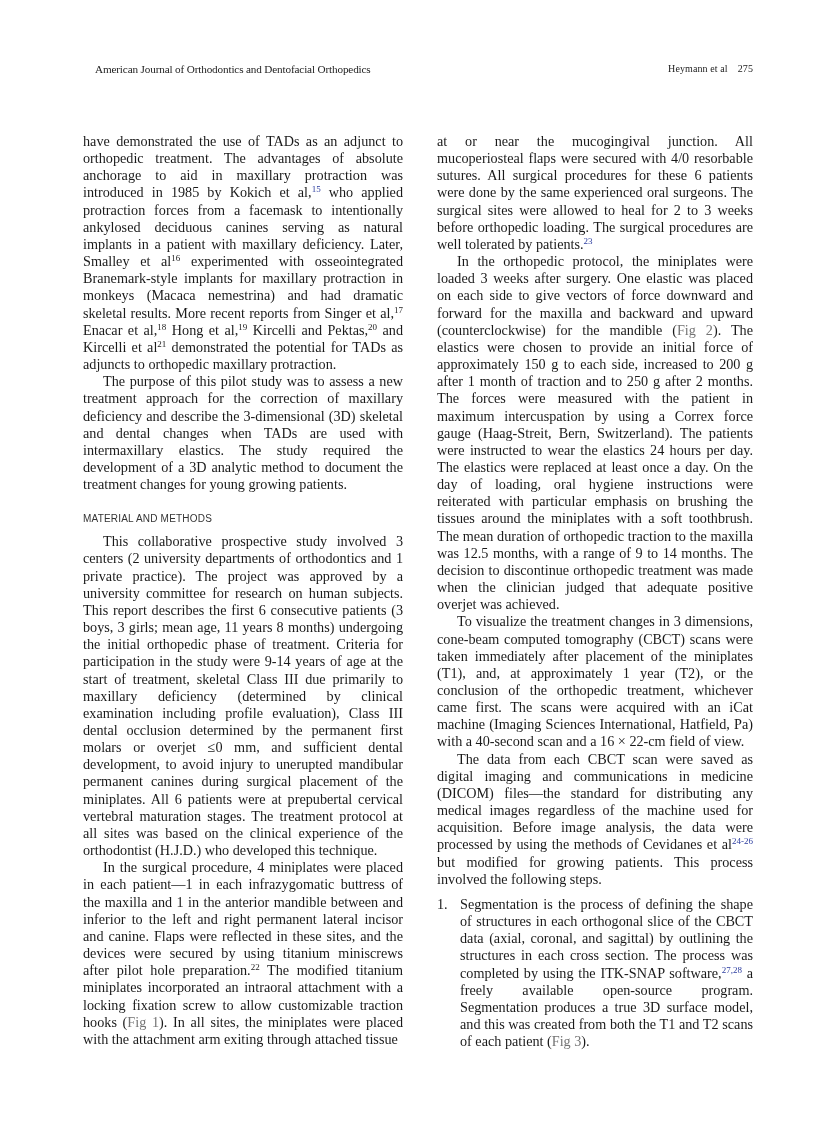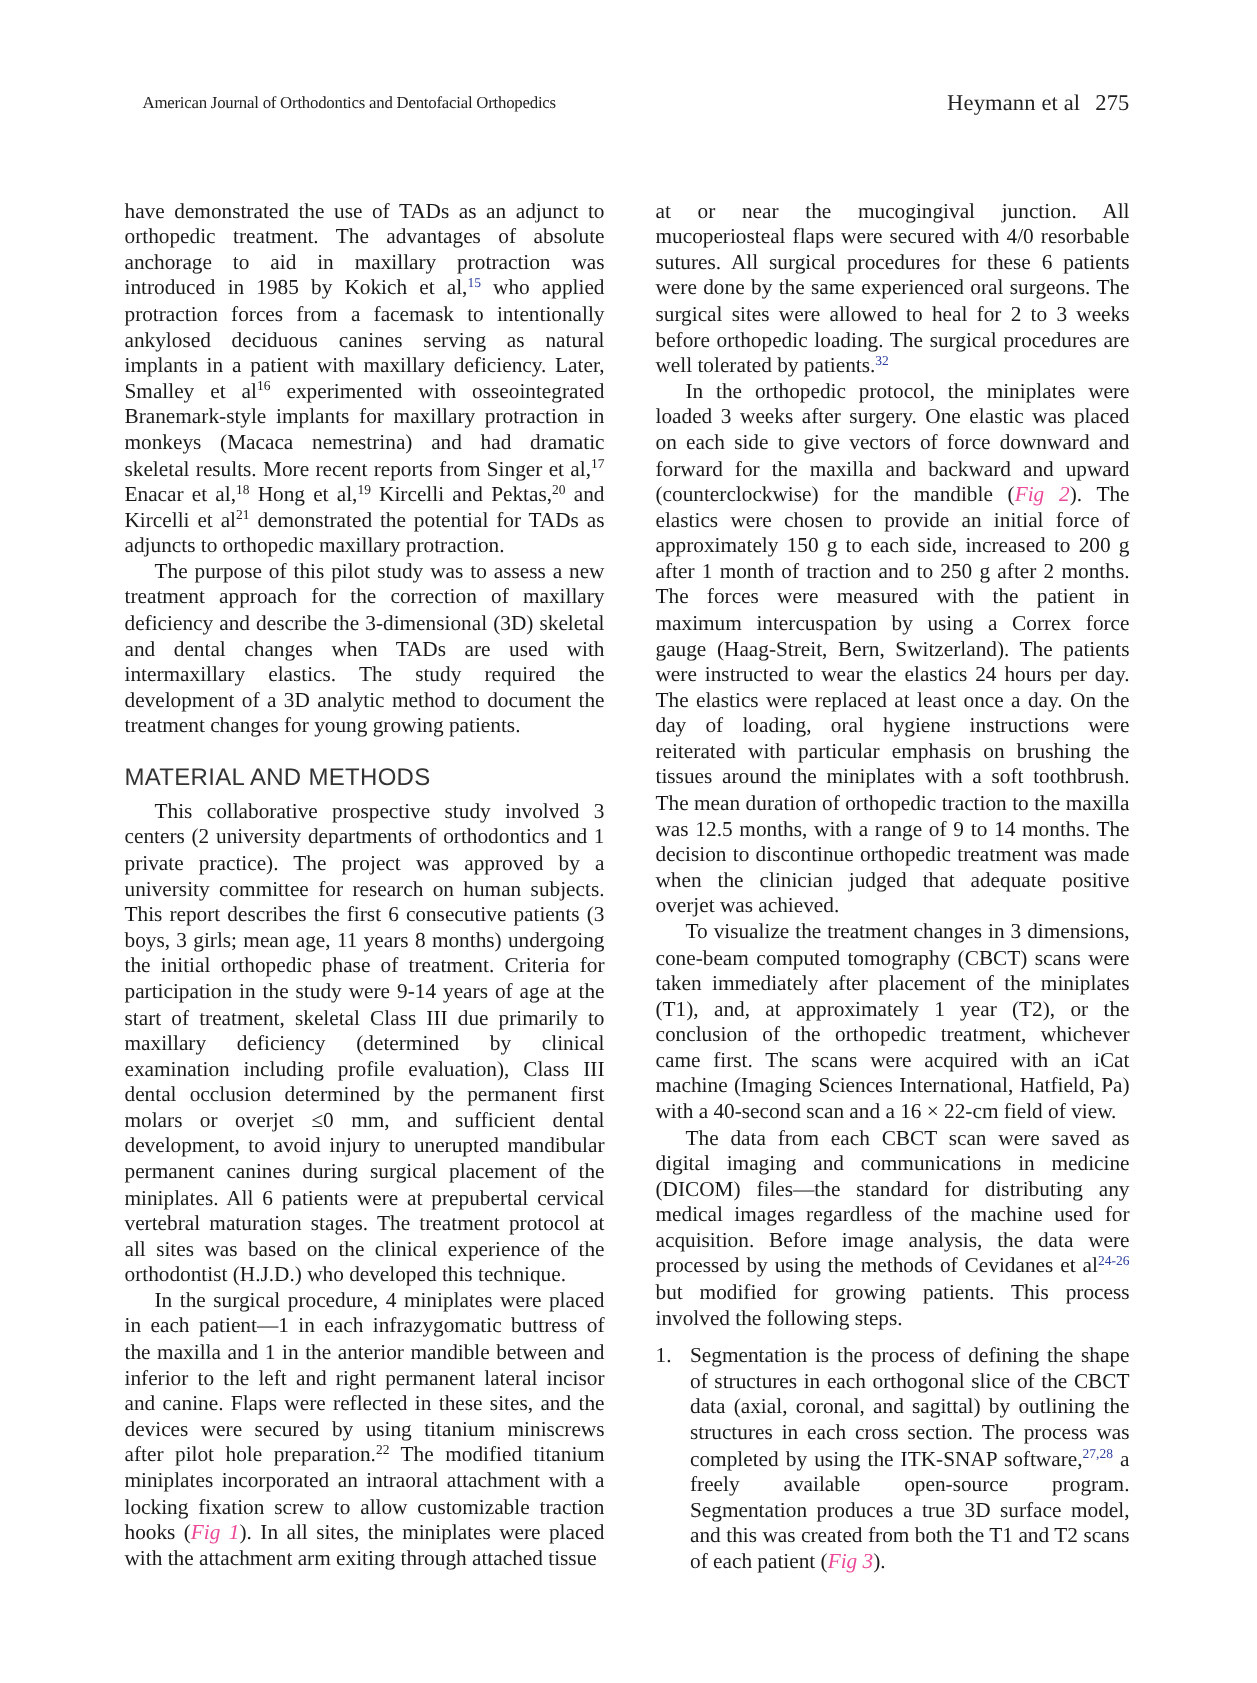--- a/index.html
+++ b/index.html
@@ -1,32 +1,32 @@
 <!DOCTYPE html>
 <html><head>
 <meta charset="utf-8">
 <style>
   html, body { margin: 0; padding: 0; background: #ffffff; }
   body { width: 838px; height: 1122px; position: relative; overflow: hidden;
          font-family: "Liberation Serif", "DejaVu Serif", serif; color: #1a1a1a; }
   .header { position: absolute; left: 83px; top: 62px; width: 670px;
             font-family: "Liberation Serif", serif; font-size: 11.2px; line-height: 14px; color: #222; }
   .header .left { position: absolute; left: 12px; top: 0; letter-spacing: -0.15px; }
-  .header .right { position: absolute; right: 0; top: 0; font-size: 15px; letter-spacing: 0.1px; text-align: right; }
+  .header .right { position: absolute; right: 0; top: 0; font-size: 10px; letter-spacing: 0.1px; text-align: right; }
   .header .right .pg { margin-left: 10px; }
   .col { position: absolute; top: 133px; font-size: 14.2px; line-height: 17.15px; }
   .col.left { left: 83px; width: 320px; }
   .col.right { left: 437px; width: 316px; }
   p { margin: 0; text-align: justify; hyphens: manual; }
   p.indent { text-indent: 20px; }
-  .heading { font-family: "Liberation Sans", "DejaVu Sans", sans-serif; font-size: 16px;
+  .heading { font-family: "Liberation Sans", "DejaVu Sans", sans-serif; font-size: 10px;
              letter-spacing: 0.2px; color: #333; margin: 18px 0 6px 0; line-height: 16px; }
   sup { font-size: 9px; line-height: 0; vertical-align: 5px; }
   .ref { color: #2b3c9f; }
-  .lnk { color: #ec4899; font-style: italic; }
+  .lnk { color: #737373; }
   .list { margin: 8px 0 0 0; padding: 0; list-style: none; }
   .list li { position: relative; padding-left: 23px; text-align: justify; }
   .list li .num { position: absolute; left: 0; top: 0; }
 </style>
 </head>
 <body>
 
 <div class="header">
   <div class="left">
     <div>American Journal of Orthodontics and Dentofacial Orthopedics</div>
@@ -42,21 +42,21 @@
   <p class="indent">The purpose of this pilot study was to assess a new treatment approach for the correction of maxillary deficiency and describe the 3-dimensional (3D) skeletal and dental changes when TADs are used with intermaxillary elastics. The study required the development of a 3D analytic method to document the treatment changes for young growing patients.</p>
 
   <div class="heading">MATERIAL AND METHODS</div>
 
   <p class="indent">This collaborative prospective study involved 3 centers (2 university departments of orthodontics and 1 private practice). The project was approved by a university committee for research on human subjects. This report describes the first 6 consecutive patients (3 boys, 3 girls; mean age, 11 years 8 months) undergoing the initial orthopedic phase of treatment. Criteria for participation in the study were 9-14 years of age at the start of treatment, skeletal Class III due primarily to maxillary deficiency (determined by clinical examination including profile evaluation), Class III dental occlusion determined by the permanent first molars or overjet ≤0 mm, and sufficient dental development, to avoid injury to unerupted mandibular permanent canines during surgical placement of the miniplates. All 6 patients were at prepubertal cervical vertebral maturation stages. The treatment protocol at all sites was based on the clinical experience of the orthodontist (H.J.D.) who developed this technique.</p>
 
   <p class="indent"><span>In the surgical procedure, 4 miniplates were placed in each patient—1 in each infrazygomatic buttress of the maxilla and 1 in the anterior mandible between and inferior to the left and right permanent lateral incisor and canine. Flaps were reflected in these sites, and the devices were secured by using titanium miniscrews after pilot hole preparation.</span><sup>22</sup><span> The modified titanium miniplates incorporated an intraoral attachment with a locking fixation screw to allow customizable traction hooks (</span><span class="lnk">Fig 1</span><span>). In all sites, the miniplates were placed with the attachment arm exiting through attached tissue</span></p>
 </div>
 
 <div class="col right">
-  <p><span>at or near the mucogingival junction. All mucoperiosteal flaps were secured with 4/0 resorbable sutures. All surgical procedures for these 6 patients were done by the same experienced oral surgeons. The surgical sites were allowed to heal for 2 to 3 weeks before orthopedic loading. The surgical procedures are well tolerated by patients.</span><sup class="ref">32</sup></p>
+  <p><span>at or near the mucogingival junction. All mucoperiosteal flaps were secured with 4/0 resorbable sutures. All surgical procedures for these 6 patients were done by the same experienced oral surgeons. The surgical sites were allowed to heal for 2 to 3 weeks before orthopedic loading. The surgical procedures are well tolerated by patients.</span><sup class="ref">23</sup></p>
 
   <p class="indent"><span>In the orthopedic protocol, the miniplates were loaded 3 weeks after surgery. One elastic was placed on each side to give vectors of force downward and forward for the maxilla and backward and upward (counterclockwise) for the mandible (</span><span class="lnk">Fig 2</span><span>). The elastics were chosen to provide an initial force of approximately 150 g to each side, increased to 200 g after 1 month of traction and to 250 g after 2 months. The forces were measured with the patient in maximum intercuspation by using a Correx force gauge (Haag-Streit, Bern, Switzerland). The patients were instructed to wear the elastics 24 hours per day. The elastics were replaced at least once a day. On the day of loading, oral hygiene instructions were reiterated with particular emphasis on brushing the tissues around the miniplates with a soft toothbrush. The mean duration of orthopedic traction to the maxilla was 12.5 months, with a range of 9 to 14 months. The decision to discontinue orthopedic treatment was made when the clinician judged that adequate positive overjet was achieved.</span></p>
 
   <p class="indent">To visualize the treatment changes in 3 dimensions, cone-beam computed tomography (CBCT) scans were taken immediately after placement of the miniplates (T1), and, at approximately 1 year (T2), or the conclusion of the orthopedic treatment, whichever came first. The scans were acquired with an iCat machine (Imaging Sciences International, Hatfield, Pa) with a 40-second scan and a 16 × 22-cm field of view.</p>
 
   <p class="indent"><span>The data from each CBCT scan were saved as digital imaging and communications in medicine (DICOM) files—the standard for distributing any medical images regardless of the machine used for acquisition. Before image analysis, the data were processed by using the methods of Cevidanes et al</span><sup class="ref">24-26</sup><span> but modified for growing patients. This process involved the following steps.</span></p>
 
   <ul class="list">
     <li><span class="num">1.</span><span>Segmentation is the process of defining the shape of structures in each orthogonal slice of the CBCT data (axial, coronal, and sagittal) by outlining the structures in each cross section. The process was completed by using the ITK-SNAP software,</span><sup class="ref">27,28</sup><span> a freely available open-source program. Segmentation produces a true 3D surface model, and this was created from both the T1 and T2 scans of each patient (</span><span class="lnk">Fig 3</span><span>).</span></li>
   </ul>

